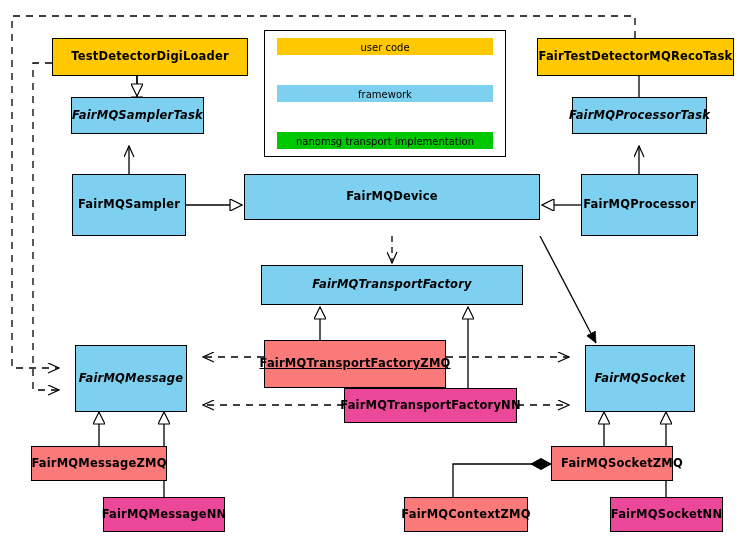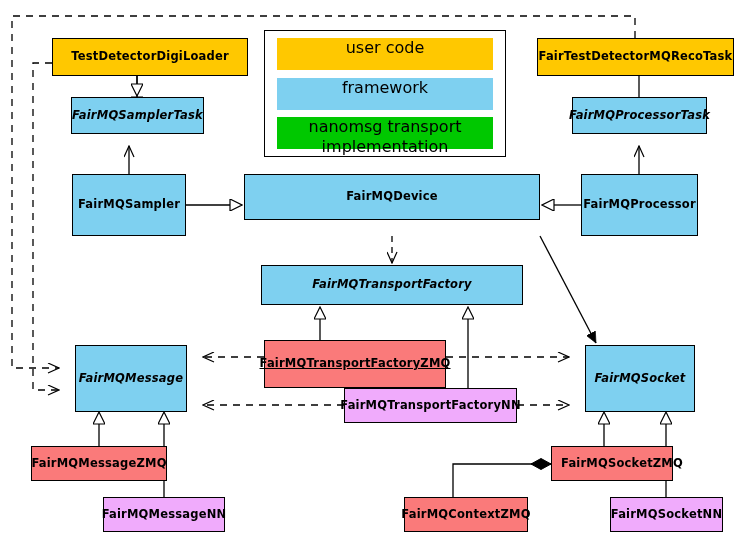--- a/index.html
+++ b/index.html
@@ -35,43 +35,43 @@
     font-size: 11.5px;
     font-weight: bold;
     color: #000000;
     line-height: 1.15;
     letter-spacing: 0.2px;
     z-index: 3;
   }
   .node.usercode   { background: #ffc800; }
   .node.framework  { background: #7ed0f0; text-align: right; }
   .node.zeromq     { background: #fa7a7a; }
-  .node.nanomsg    { background: #f0abfc; }
+  .node.nanomsg    { background: #ec4899; }
   .node.abstract   { font-style: italic; }
 
   #legend {
     position: absolute;
     left: 264px;
     top: 30px;
     width: 242px;
     height: 127px;
     box-sizing: border-box;
     background: #ffffff;
     border: 1px solid #000000;
     z-index: 4;
     padding: 7px 12px;
     display: flex;
     flex-direction: column;
     justify-content: space-between;
   }
   .legend-row {
-    height: 32px;
+    height: 17px;
     line-height: 20px;
     text-align: center;
-    font-size: 16px;
+    font-size: 10px;
     color: #000000;
     font-weight: normal;
   }
   .legend-row.usercode  { background: #ffc800; }
   .legend-row.framework { background: #7ed0f0; }
   .legend-row.zeromq    { background: #fa7a7a; }
   .legend-row.nanomsg   { background: #00c800; }
 </style>
 </head>
 <body>

